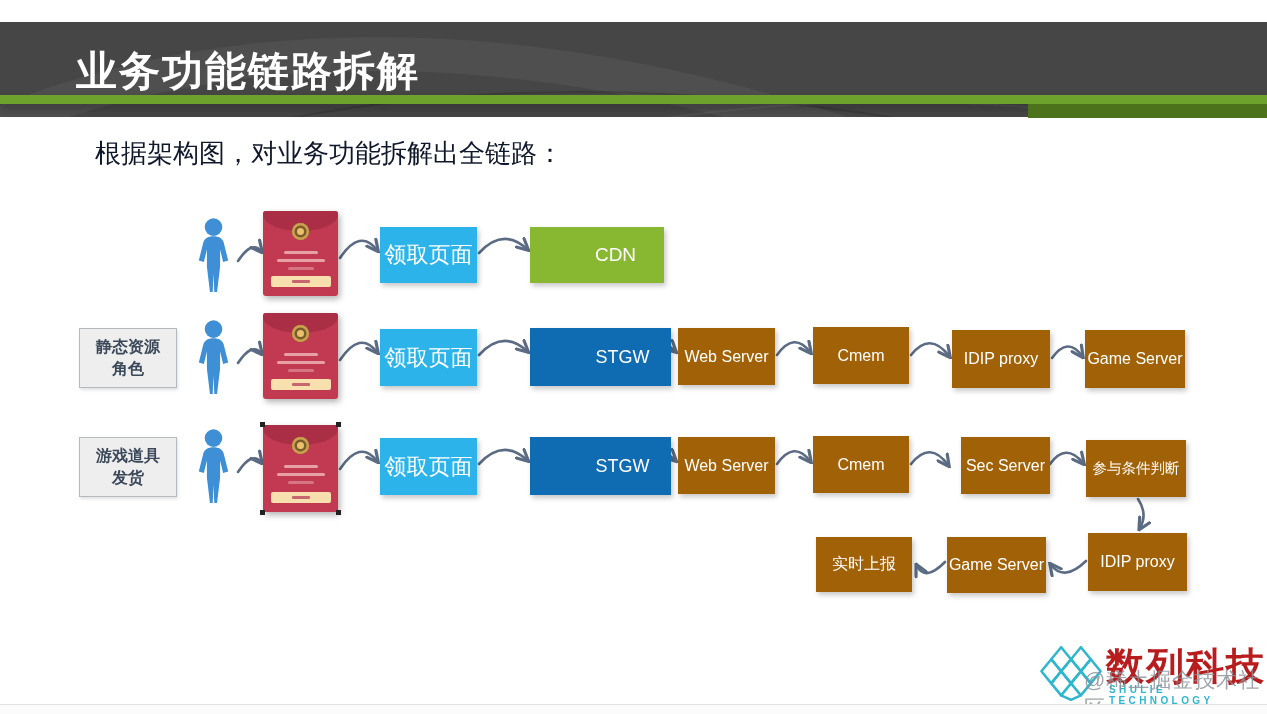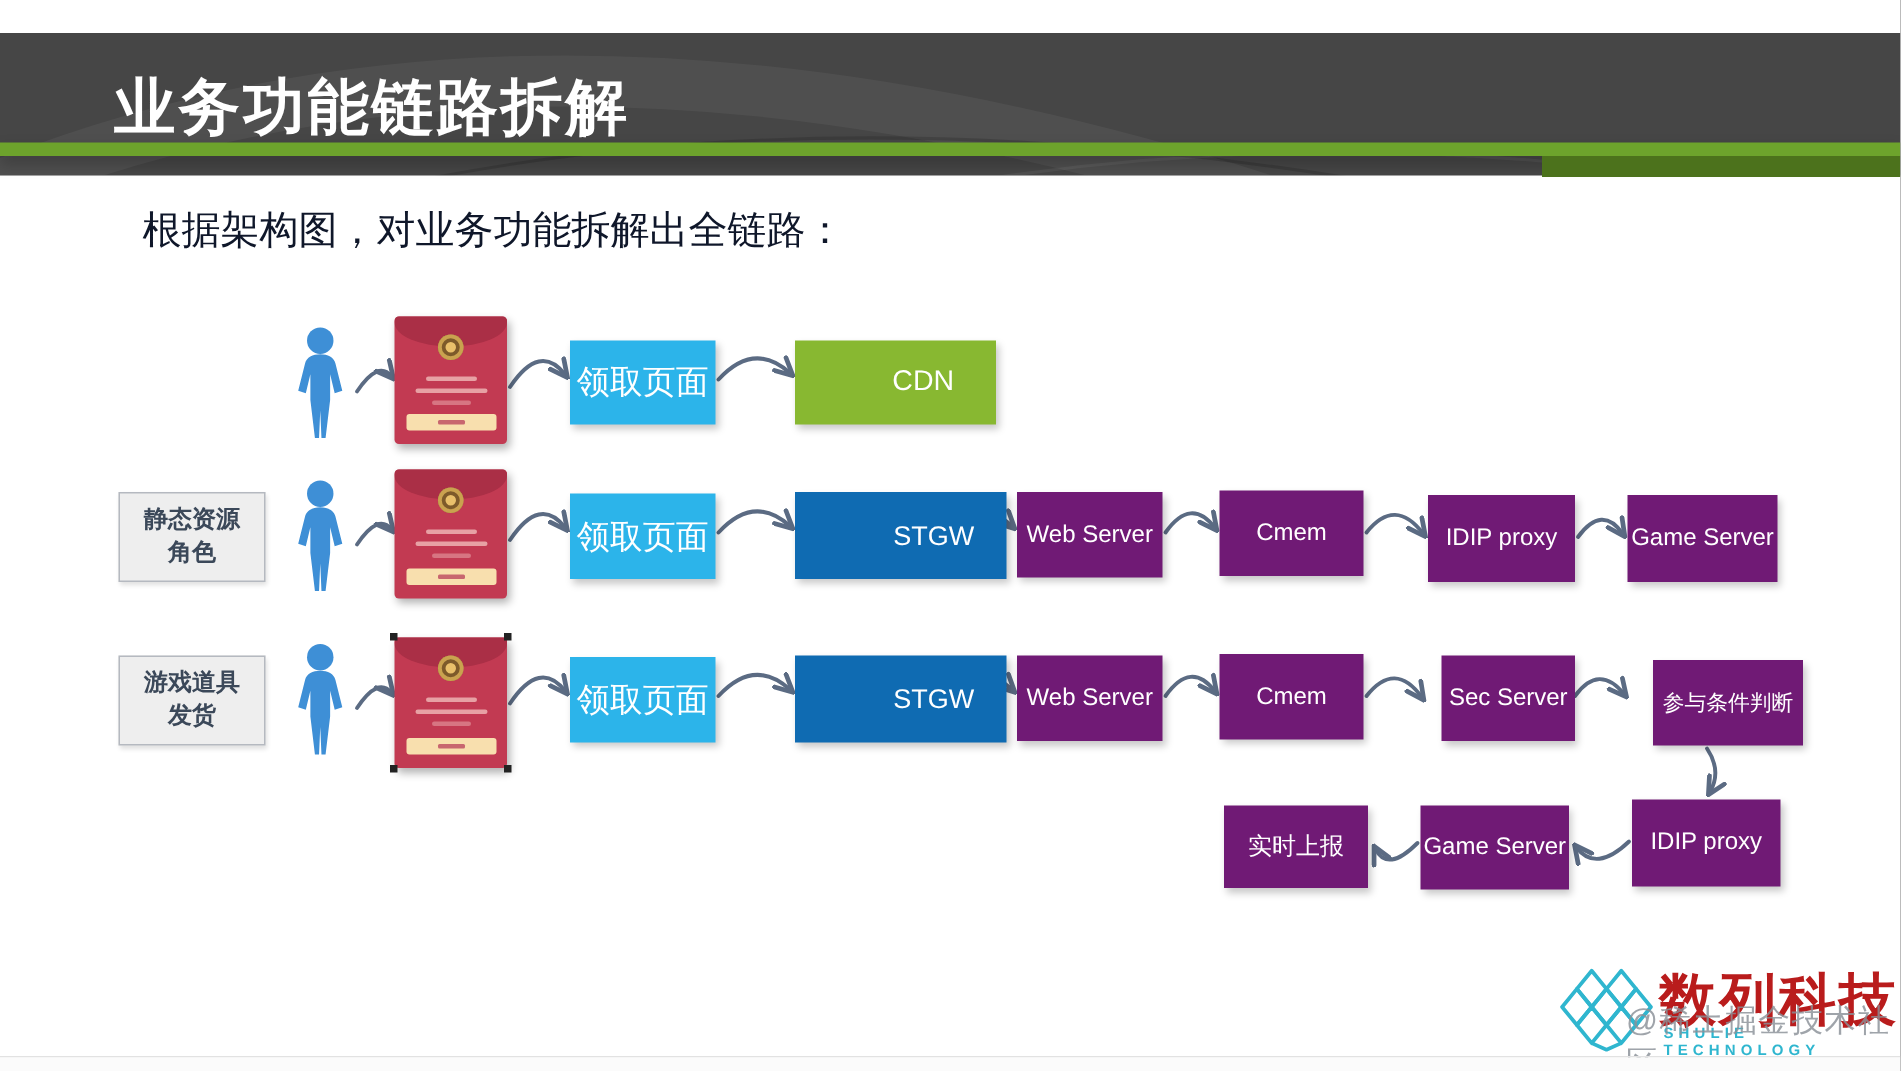--- a/index.html
+++ b/index.html
@@ -23,24 +23,24 @@
   .arrows{position:absolute;left:0;top:0;pointer-events:none;}
   .arrow{fill:none;stroke:#5b6b83;stroke-width:2.6;stroke-linecap:round;}
 
   .cat{position:absolute;display:flex;align-items:center;justify-content:center;text-align:center;
        background:#eeeeee;border:1px solid #b5b9c0;color:#3b4859;font-weight:bold;font-size:16px;
        line-height:1.35;white-space:pre-line;box-shadow:1px 2px 3px rgba(0,0,0,0.12);}
 
   .node{position:absolute;display:flex;align-items:center;justify-content:center;text-align:center;
         color:#fff;font-size:16px;box-shadow:2px 3px 5px rgba(0,0,0,0.22);}
   .node.light{background:#2cb4ea;font-size:22px;}
-  .node.blue{background:#701a75;text-align:right;}
+  .node.blue{background:#a16207;text-align:right;}
   .node.dark{background:#0f6bb2;font-size:18px;padding-left:44px;}
   .node.green{background:#88b831;font-size:19px;padding-left:37px;}
-  .node.sm{font-size:14.5px;margin-left:16px;}
+  .node.sm{font-size:14.5px;}
 
   .person{position:absolute;}
 
   
   .card{position:absolute;background:#c23a52;border-radius:3px;box-shadow:2px 3px 6px rgba(0,0,0,0.3);overflow:hidden;}
   .card .flap{position:absolute;left:0;top:-8px;width:100%;height:28px;background:#aa2f46;
               border-radius:0 0 50% 50%/0 0 16px 16px;}
   .card .emblem{position:absolute;left:50%;top:12px;width:17px;height:17px;margin-left:-8.5px;
                 background:#e9c06b;border-radius:50%;box-shadow:inset 0 0 0 2.5px #caa24f, inset 0 0 0 5px #7d5a2a;}
   .card .ln{position:absolute;left:50%;transform:translateX(-50%);height:3px;background:rgba(255,230,220,0.6);border-radius:2px;}

